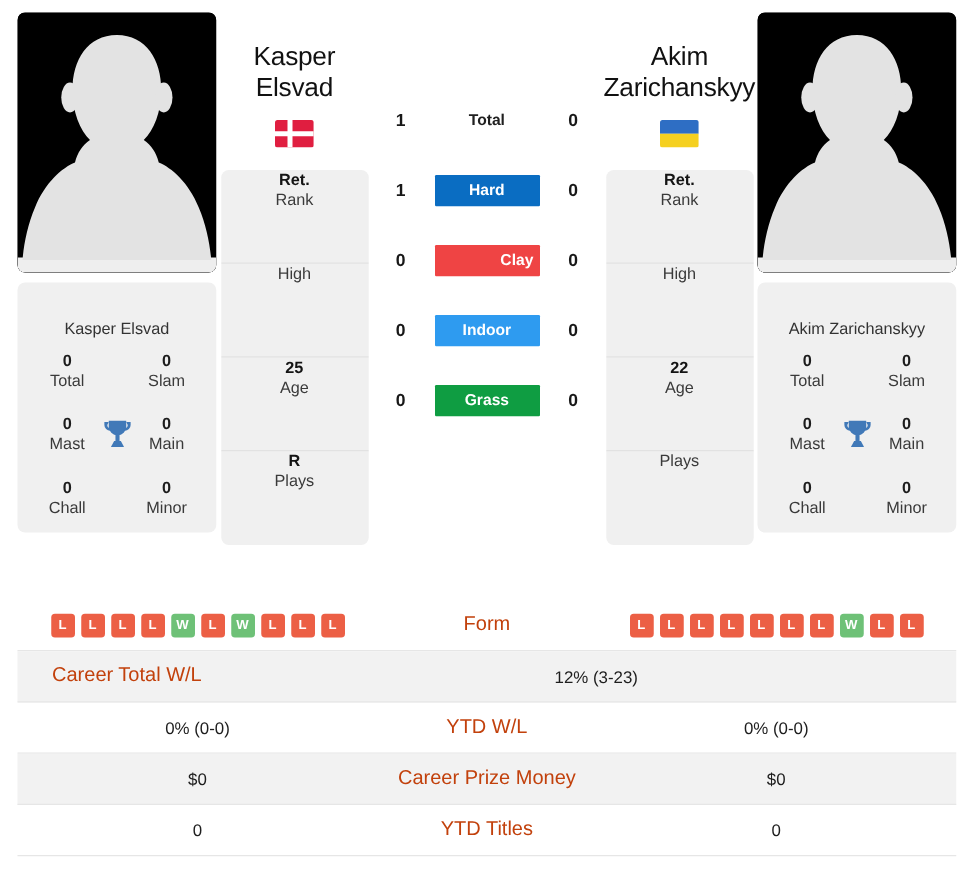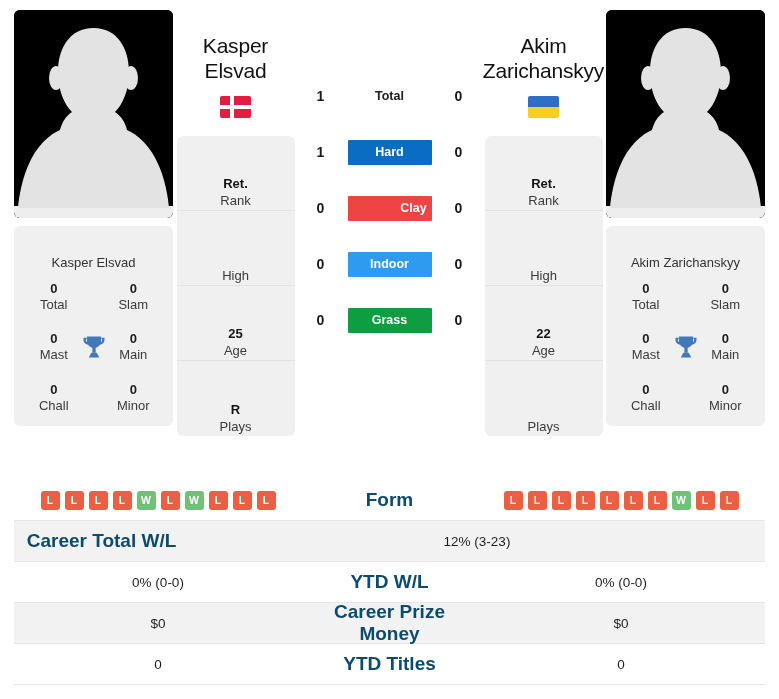--- a/index.html
+++ b/index.html
@@ -87,21 +87,21 @@
   .vstats {
     margin-top: 18px;
     width: 118px;
     background: #f0f0f0;
     border-radius: 6px;
     overflow: hidden;
   }
   .vrow {
     height: 75px;
     display: flex; flex-direction: column;
-    align-items: center; justify-content: flex-end;
+    align-items: center; justify-content: flex-start;
     border-bottom: 1px solid #e2e2e2;
     line-height: 1.3;
   }
   .vrow:last-child { border-bottom: none; }
   .vrow .vval { font-size: 13px; font-weight: bold; color: #141414; }
   .vrow .vlbl { font-size: 13px; color: #3a3a3a; }
 
   
   .h2h {
     flex: 1 1 auto;
@@ -138,21 +138,21 @@
     height: 41px;
     border-bottom: 1px solid #e6e6e6;
   }
   .trow.alt { background: #f2f2f2; }
   .tcell-l, .tcell-r {
     flex: 1 1 0; text-align: center;
     font-size: 13.5px; color: #1e1e1e;
   }
   .tcell-m {
     flex: 0 0 175px; text-align: center;
-    font-size: 19px; font-weight: bold; color: #0c4a6e;
+    font-size: 16px; font-weight: normal; color: #c2410c;
   }
   .forms { display: flex; justify-content: center; gap: 5px; }
   .fb {
     width: 19px; height: 19px;
     border-radius: 3px;
     display: flex; align-items: center; justify-content: center;
     font-size: 10.5px; font-weight: bold; color: #ffffff;
   }
 </style>
 </head>

